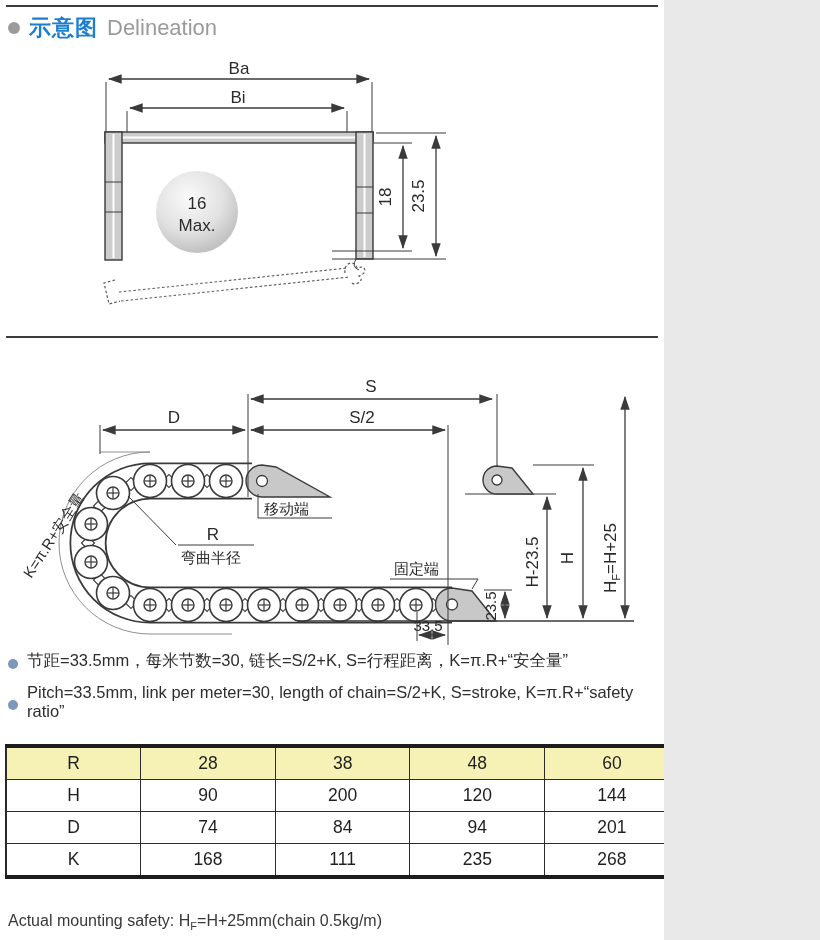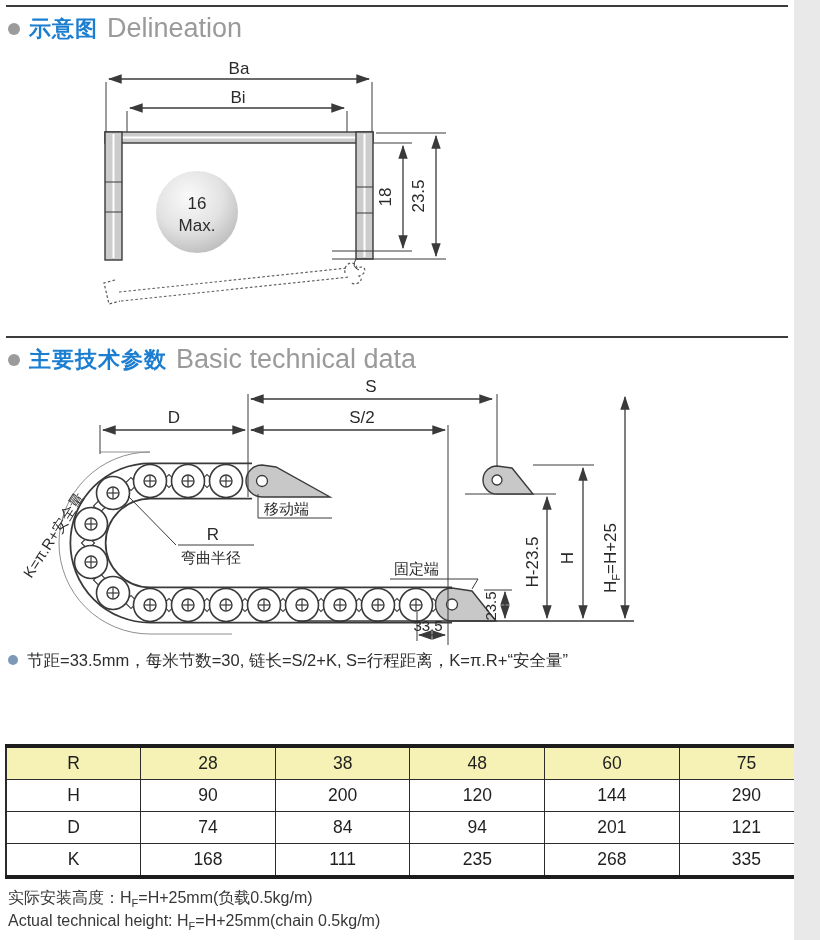--- a/index.html
+++ b/index.html
@@ -1,23 +1,23 @@
 <!DOCTYPE html>
 <html><head>
 <meta charset="utf-8">
 <style>
   html,body{margin:0;padding:0;background:#e9e9e9;}
-  #page{position:relative;width:794px;height:940px;background:#ffffff;overflow:hidden;
+  #page{position:relative;width:664px;height:940px;background:#ffffff;overflow:hidden;
         font-family:"Liberation Sans","DejaVu Sans",sans-serif;color:#2b2b2b;}
   .rule{position:absolute;left:6px;right:6px;height:2px;background:#3c3c3c;}
   .sec-header{position:absolute;left:8px;display:flex;align-items:center;gap:9px;}
   .sec-bullet{width:12px;height:12px;border-radius:50%;background:#9b9b9b;flex:0 0 auto;}
   .sec-zh{font-size:22px;font-weight:bold;color:#1b7ed0;letter-spacing:1px;}
-  .sec-en{font-size:27px;color:#9a9a9a;}
-  .note-line{position:absolute;left:8px;display:flex;align-items:flex-start;gap:9px;
+  .sec-en{font-size:22px;color:#9a9a9a;}
+  .note-line{position:absolute;left:8px;display:flex;align-items:center;gap:9px;
              font-size:16.5px;color:#2e2e2e;}
   .note-bullet{width:10px;height:10px;border-radius:50%;background:#7e98b9;margin-top:5px;flex:0 0 auto;}
   svg{position:absolute;left:0;}
   .dim{stroke:#3a3a3a;stroke-width:1.3;fill:none;}
   .thin{stroke:#3a3a3a;stroke-width:1;fill:none;}
   .env{stroke:#8f8f8f;stroke-width:1;fill:none;}
   .dt{font-family:"Liberation Sans","DejaVu Sans",sans-serif;font-size:17px;fill:#2b2b2b;}
   .dts{font-family:"Liberation Sans","DejaVu Sans",sans-serif;font-size:15px;fill:#2b2b2b;}
   .dash{stroke:#5a5a5a;stroke-width:1.2;fill:none;stroke-dasharray:2.6 2.2;}
   table.spec{position:absolute;left:5px;top:744px;width:810px;border-collapse:collapse;
@@ -103,25 +103,20 @@
     <g>
       <path class="dash" d="M115,235 l-11,3 5,21 11,-3"></path>
       <path class="dash" d="M119,247 L348,223"></path>
       <path class="dash" d="M121,256 L350,232"></path>
       <path class="dash" d="M345,228 c-2,-10 10,-14 12,-5 c10,-4 10,6 2,8 c6,4 -2,10 -8,7"></path>
       <path class="thin" d="M356,214 q-5,8 3,11"></path>
     </g>
   </svg>
 
   <div class="rule" style="top:336px;"></div>
-  <div class="sec-header" style="top:344px;">
-    <span class="sec-bullet"></span>
-    <span class="sec-zh">主要技术参数</span>
-    <span class="sec-en">Basic technical data</span>
-  </div>
 
   <svg style="top:372px;" width="820" height="280" viewBox="0 0 820 280">
     <defs>
       <marker id="a2" viewBox="0 0 10 8" refX="9.2" refY="4" markerWidth="11" markerHeight="8.5" orient="auto-start-reverse">
         <path d="M0,0.6 L10,4 L0,7.4 Z" fill="#3a3a3a"></path>
       </marker>
       <g id="lnk">
         <circle r="16.5" fill="#ffffff" stroke="#3a3a3a" stroke-width="1.6"></circle>
         <circle r="6" fill="#ffffff" stroke="#3a3a3a" stroke-width="1.4"></circle>
         <line x1="-5.5" y1="0" x2="5.5" y2="0" stroke="#3a3a3a" stroke-width="1.2"></line>
@@ -259,20 +254,24 @@
     <g>
       <line class="thin" x1="417" y1="240" x2="417" y2="269"></line>
       <line class="dim" x1="419" y1="263" x2="445" y2="263" marker-start="url(#a2)" marker-end="url(#a2)"></line>
       <text class="dts" x="428" y="259" text-anchor="middle" font-size="14.5">33.5</text>
     </g>
   </svg>
 
   <div class="note-line" style="top:650px;">
     <span class="note-bullet"></span>
     <span>节距=33.5mm，每米节数=30, 链长=S/2+K, S=行程距离，K=π.R+“安全量”</span>
+  </div>
+  <div class="note-line" style="top:683px;">
+    <span class="note-bullet"></span>
+    <span>Pitch=33.5mm, link per meter=30, length of chain=S/2+K, S=stroke, K=π.R+“safety ratio”</span>
   </div>
 
   <table class="spec">
     <tbody>
       <tr class="row-yellow">
         <td>R</td>
         <td>28</td>
         <td>38</td>
         <td>48</td>
         <td>60</td>
@@ -298,20 +297,17 @@
         <td>K</td>
         <td>168</td>
         <td>111</td>
         <td>235</td>
         <td>268</td>
         <td>335</td>
       </tr>
     </tbody>
   </table>
 
-  <div class="footer-line" style="top:888px;">
-    <span>实际安装高度：H</span><sub>F</sub><span>=H+25mm(负载0.5kg/m)</span>
+  <div class="footer-line" style="top:912px;">
+    <span>Actual mounting safety: H</span><sub>F</sub><span>=H+25mm(chain 0.5kg/m)</span>
   </div>
-  <div class="footer-line" style="top:912px;">
-    <span>Actual technical height: H</span><sub>F</sub><span>=H+25mm(chain 0.5kg/m)</span>
-  </div>
 
 </div>
 
 </body></html>

